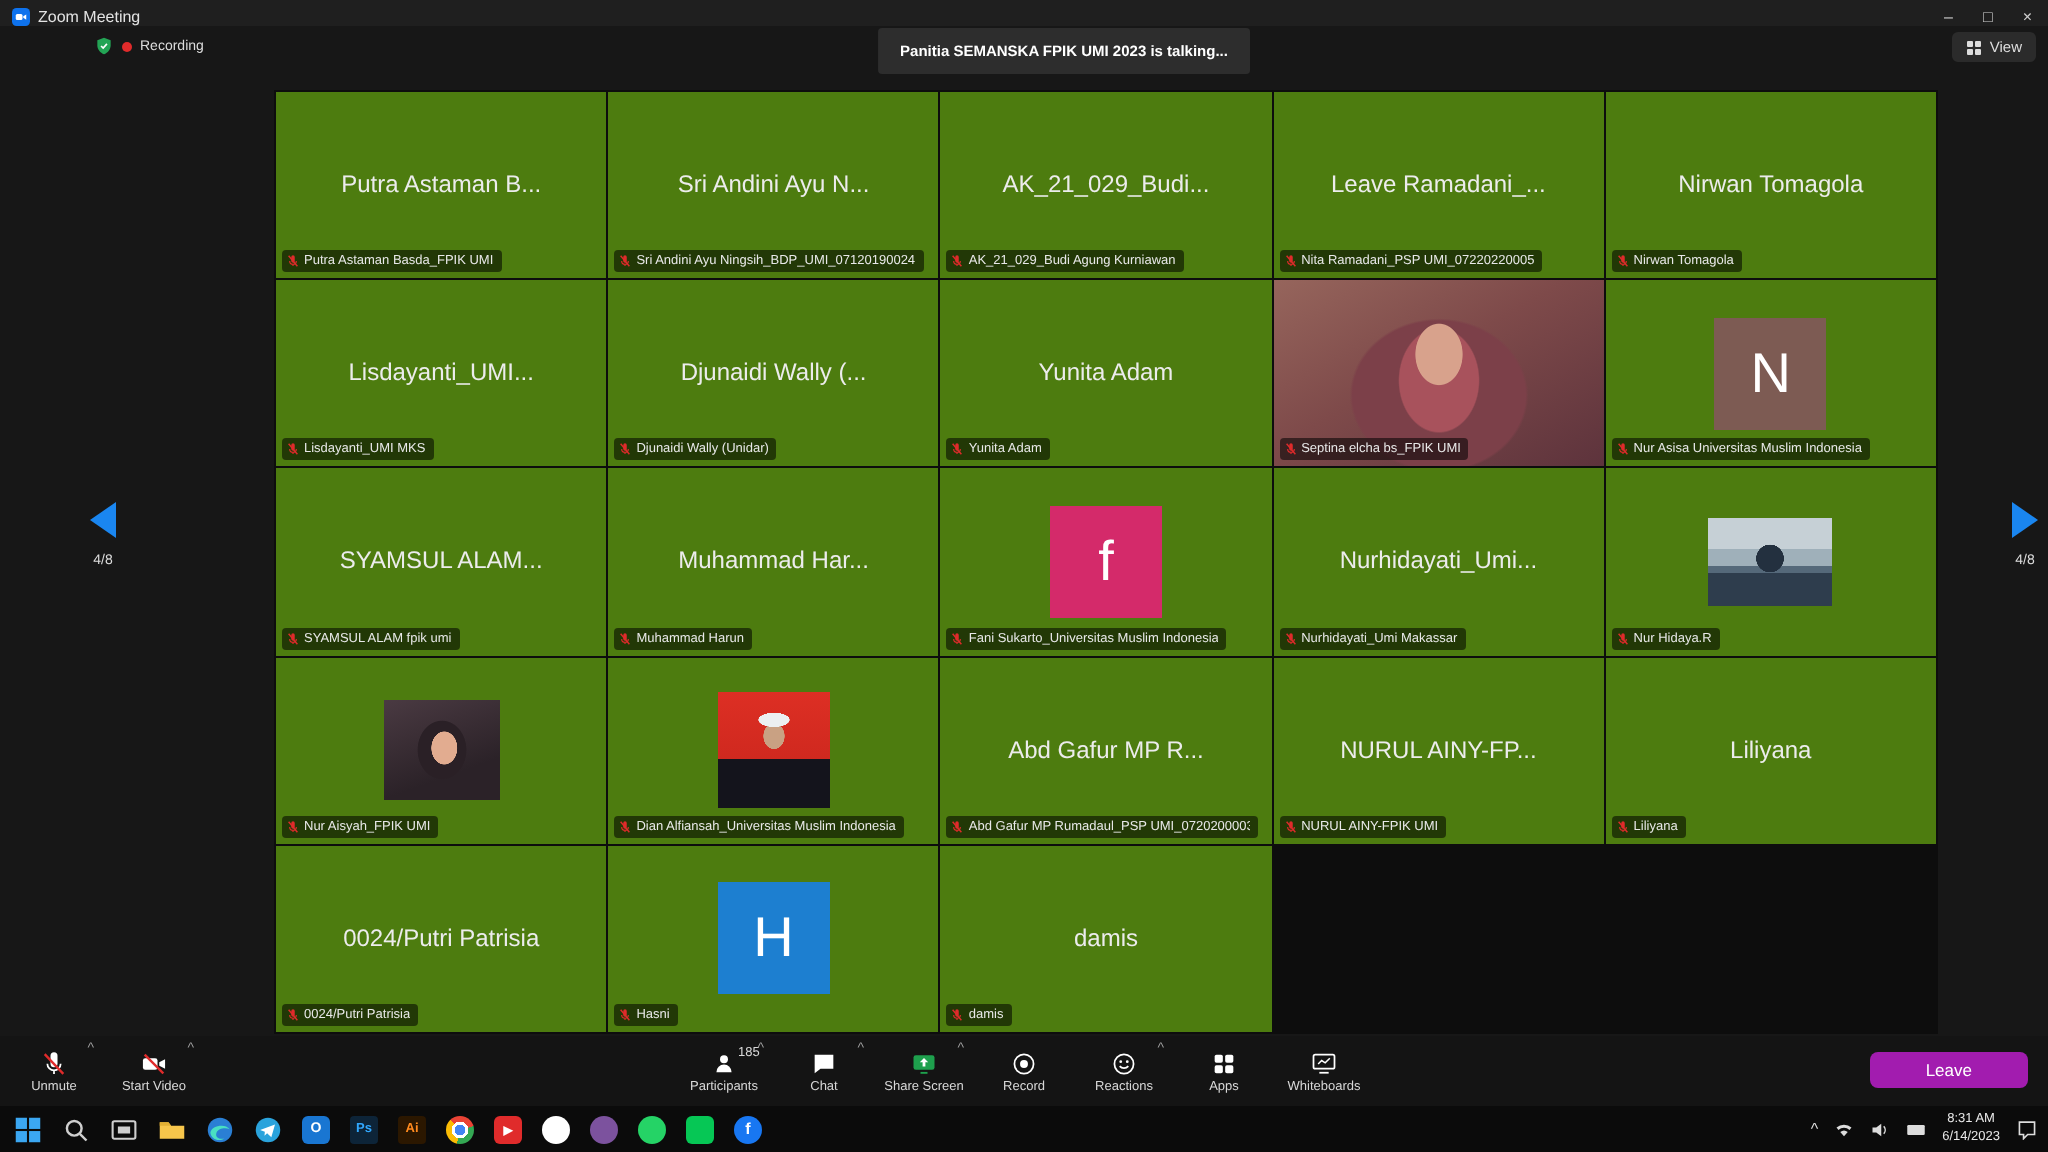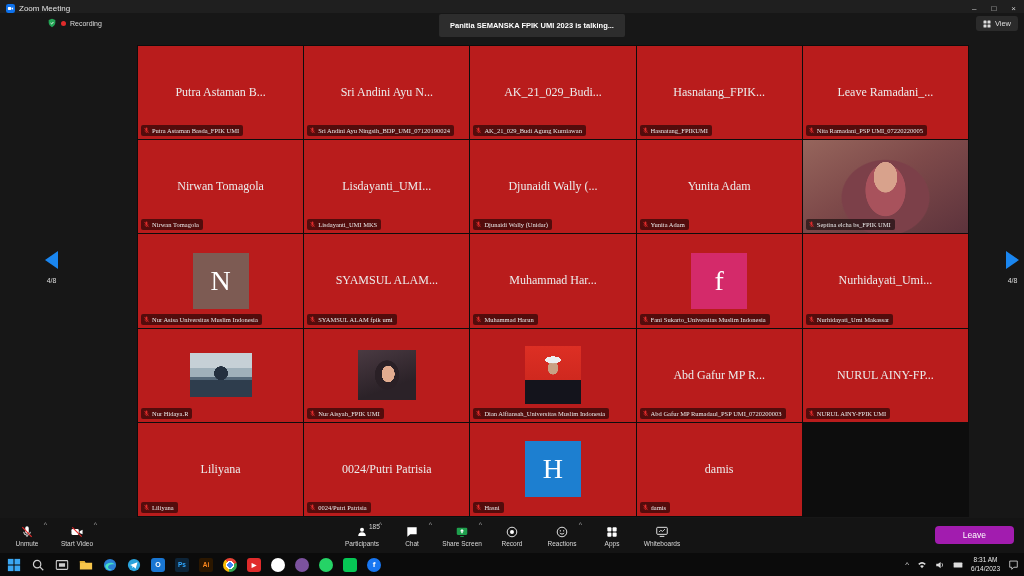--- a/index.html
+++ b/index.html
@@ -23,21 +23,21 @@
   .banner{position:absolute;top:1px;left:50%;transform:translateX(-50%);background:#2d2d2d;
           color:#fff;font-size:7.5px;font-weight:700;padding:7px 11px;border-radius:2px;white-space:nowrap;}
   .viewbtn{position:absolute;top:3px;right:6px;background:#2b2b2b;border-radius:3px;color:#ddd;
            font-size:7.5px;padding:3px 7px;display:flex;gap:4px;align-items:center;}
   .viewbtn svg{width:8px;height:8px;}
 
   
   .grid{position:absolute;left:97px;top:32px;width:830px;height:470px;display:grid;
         grid-template-columns:repeat(5,1fr);grid-template-rows:repeat(5,1fr);
         gap:1px;background:#0d0d0d;border:1px solid #0d0d0d;box-sizing:content-box;}
-  .tile{position:relative;background:#b91c1c;display:flex;align-items:center;justify-content:center;overflow:hidden;font-family:Liberation Serif, serif;}
+  .tile{position:relative;background:#4d7c0f;display:flex;align-items:center;justify-content:center;overflow:hidden;}
   .pname{color:#ececec;font-size:12px;font-weight:500;text-align:center;padding:0 8px;line-height:1.25;}
   .avatar{width:56px;height:56px;display:flex;align-items:center;justify-content:center;
           color:#fff;font-size:28px;font-weight:500;}
   .ptag{position:absolute;left:3px;bottom:3px;display:flex;align-items:center;gap:2px;
         background:rgba(0,0,0,.55);padding:2px 4px 2px 2px;border-radius:2px;max-width:94%;box-sizing:border-box;}
   .ptag svg{width:7px;height:7px;flex:none;}
   .ptxt{color:#e8e8e8;font-size:6.5px;white-space:nowrap;overflow:hidden;}
 
   
   .vid-full{position:absolute;inset:0;}
@@ -181,33 +181,20 @@
           <div class="pname">AK_21_029_Budi...</div>
           <div class="ptag">
             <span style="display:flex">
               <svg viewBox="0 0 24 24">
                 <path fill="#e02b2b" d="M12 14.8a3 3 0 0 0 3-3V5a3 3 0 0 0-6 0v6.8a3 3 0 0 0 3 3z"></path>
                 <path fill="none" stroke="#e02b2b" stroke-width="2" d="M6.3 11.8a5.7 5.7 0 0 0 11.4 0M12 17.5v3.2"></path>
                 <line x1="4.5" y1="3" x2="19.5" y2="21" stroke="#e02b2b" stroke-width="2.4"></line>
               </svg>
             </span>
             <span class="ptxt">AK_21_029_Budi Agung Kurniawan</span>
-          </div>
-        </div>
-        <div class="tile">
-          <div class="pname">Hasnatang_FPIK...</div>
-          <div class="ptag">
-            <span style="display:flex">
-              <svg viewBox="0 0 24 24">
-                <path fill="#e02b2b" d="M12 14.8a3 3 0 0 0 3-3V5a3 3 0 0 0-6 0v6.8a3 3 0 0 0 3 3z"></path>
-                <path fill="none" stroke="#e02b2b" stroke-width="2" d="M6.3 11.8a5.7 5.7 0 0 0 11.4 0M12 17.5v3.2"></path>
-                <line x1="4.5" y1="3" x2="19.5" y2="21" stroke="#e02b2b" stroke-width="2.4"></line>
-              </svg>
-            </span>
-            <span class="ptxt">Hasnatang_FPIKUMI</span>
           </div>
         </div>
         <div class="tile">
           <div class="pname">Leave Ramadani_...</div>
           <div class="ptag">
             <span style="display:flex">
               <svg viewBox="0 0 24 24">
                 <path fill="#e02b2b" d="M12 14.8a3 3 0 0 0 3-3V5a3 3 0 0 0-6 0v6.8a3 3 0 0 0 3 3z"></path>
                 <path fill="none" stroke="#e02b2b" stroke-width="2" d="M6.3 11.8a5.7 5.7 0 0 0 11.4 0M12 17.5v3.2"></path>
                 <line x1="4.5" y1="3" x2="19.5" y2="21" stroke="#e02b2b" stroke-width="2.4"></line>

